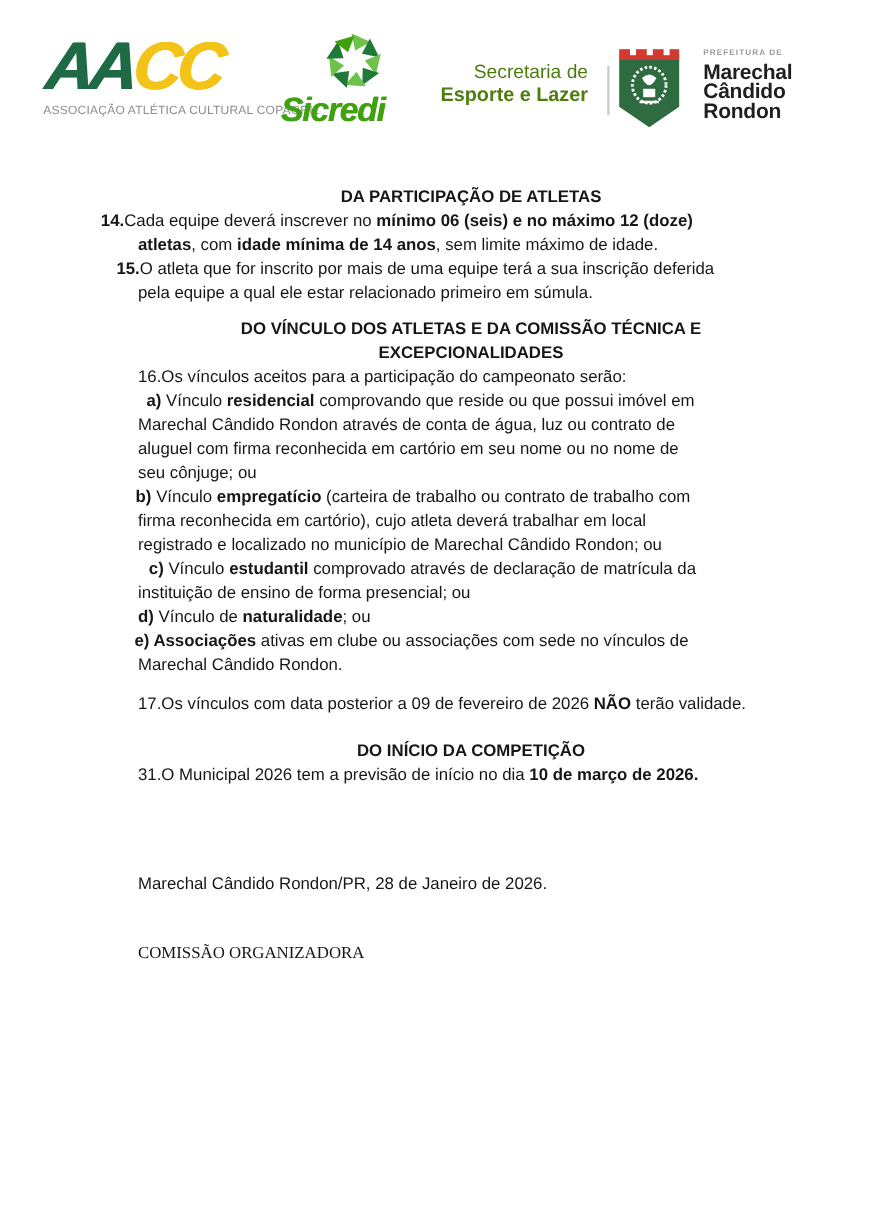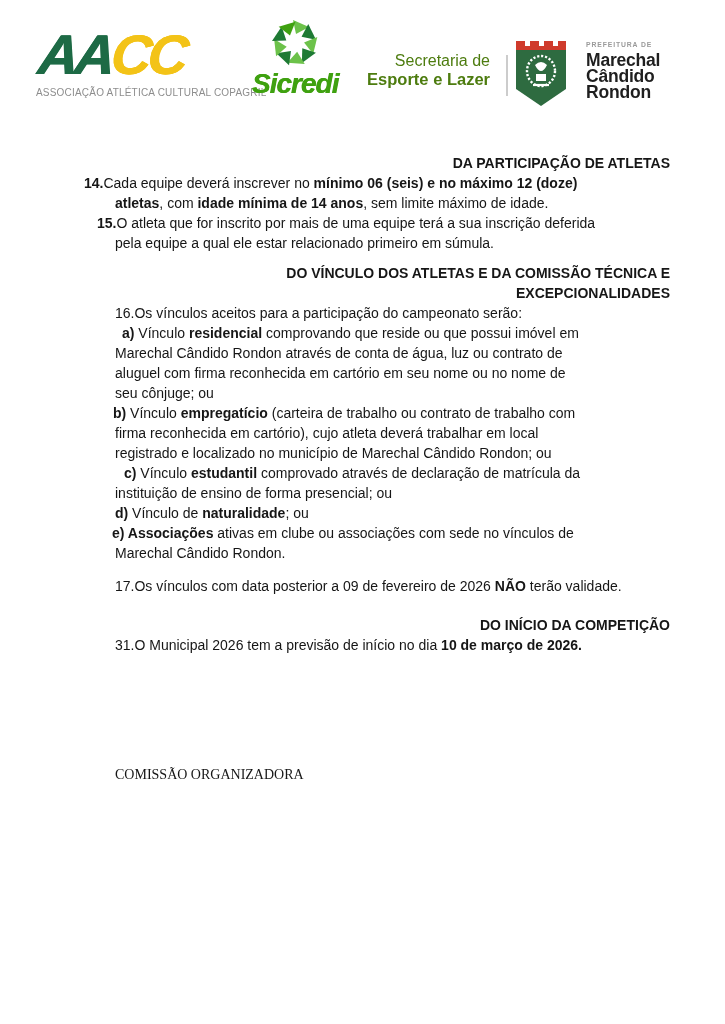--- a/index.html
+++ b/index.html
@@ -18,21 +18,21 @@
     letter-spacing:-4px; white-space:nowrap; transform:skewX(-6deg);
     transform-origin:left bottom;
   }
   .aacc-aa { color:#1d6a45; text-shadow:0.6px 0 0, -0.3px 0 0; }
   .aacc-cc { color:#f3c317; text-shadow:0.6px 0 0, -0.3px 0 0; }
   .aacc-tagline {
     margin-top:7px; font-size:10px; color:#8d8d8d; letter-spacing:0.2px;
     white-space:nowrap;
   }
 
-  .sicredi { position:absolute; left:234px; top:18px; width:122px; text-align:center; }
+  .sicredi { position:absolute; left:234px; top:26px; width:122px; text-align:left; }
   .sicredi svg { display:block; margin:0 auto; }
   .sicredi-word {
     margin-top:3px; font-size:28px; font-weight:bold; font-style:italic;
     color:#3fa110; letter-spacing:-1px; line-height:26px;
     text-shadow:0.5px 0 0;
   }
 
   .secretaria { position:absolute; left:356px; top:52px; width:134px; text-align:right; color:#4d7c0f; }
   .secretaria .l1 { font-size:16px; line-height:18px; }
   .secretaria .l2 { font-size:16.5px; line-height:18px; font-weight:bold; }
@@ -47,21 +47,21 @@
 
   
   .doc {
     position:absolute; left:115px; top:153px; width:555px;
     font-size:14px; line-height:20px; color:#161616;
   }
   .doc p, .doc h3 { margin:0; padding:0; font-size:14px; line-height:20px; font-weight:normal; }
   .doc h3 { font-weight:bold; }
   .doc b { font-weight:bold; }
 
-  .ctr  { text-align:right; padding-right:50px; }
+  .ctr  { text-align:center; padding-right:50px; }
   .p14  { margin-top:2px; padding-left:51px; text-indent:-31px; }
   .p15  { padding-left:28px; text-indent:-18px; }
   .p16  { padding-left:0; }
   .pa   { padding-left:64px; text-indent:7px; }
   .pb   { padding-left:55px; text-indent:-2px; }
   .pc   { padding-left:62px; text-indent:9px; }
   .pd   { padding-left:45px; }
   .pe   { padding-left:64px; text-indent:-3px; }
   .p17  { padding-left:10px; }
   .p31  { padding-left:2px; }
@@ -141,15 +141,16 @@
   <p class="pc"><b>c)</b><span> Vínculo </span><b>estudantil</b><span> comprovado através de declaração de matrícula da</span><br><span>instituição de ensino de forma presencial; ou</span></p>
   <p class="pd"><b>d)</b><span> Vínculo de </span><b>naturalidade</b><span>; ou</span></p>
   <p class="pe"><b>e) Associações</b><span> ativas em clube ou associações com sede no vínculos de</span><br><span>Marechal Cândido Rondon.</span></p>
   <div class="sp" style="height:13px"></div>
   <p class="p17"><span>17.Os vínculos com data posterior a 09 de fevereiro de 2026 </span><b>NÃO</b><span> terão validade.</span></p>
   <div class="sp" style="height:19px"></div>
   <h3 class="ctr"><span>DO INÍCIO DA COMPETIÇÃO</span></h3>
   <p class="p31"><span>31.O Municipal 2026 tem a previsão de início no dia </span><b>10 de março de 2026.</b></p>
   <div class="sp" style="height:38px"></div>
   <div class="sp" style="height:33px"></div>
+  <p class="pdate"><span>Marechal Cândido Rondon/PR, 28 de Janeiro de 2026.</span></p>
   <div class="sp" style="height:39px"></div>
   <p class="pcom"><span>COMISSÃO ORGANIZADORA</span></p>
 </div>
 
 </body></html>

